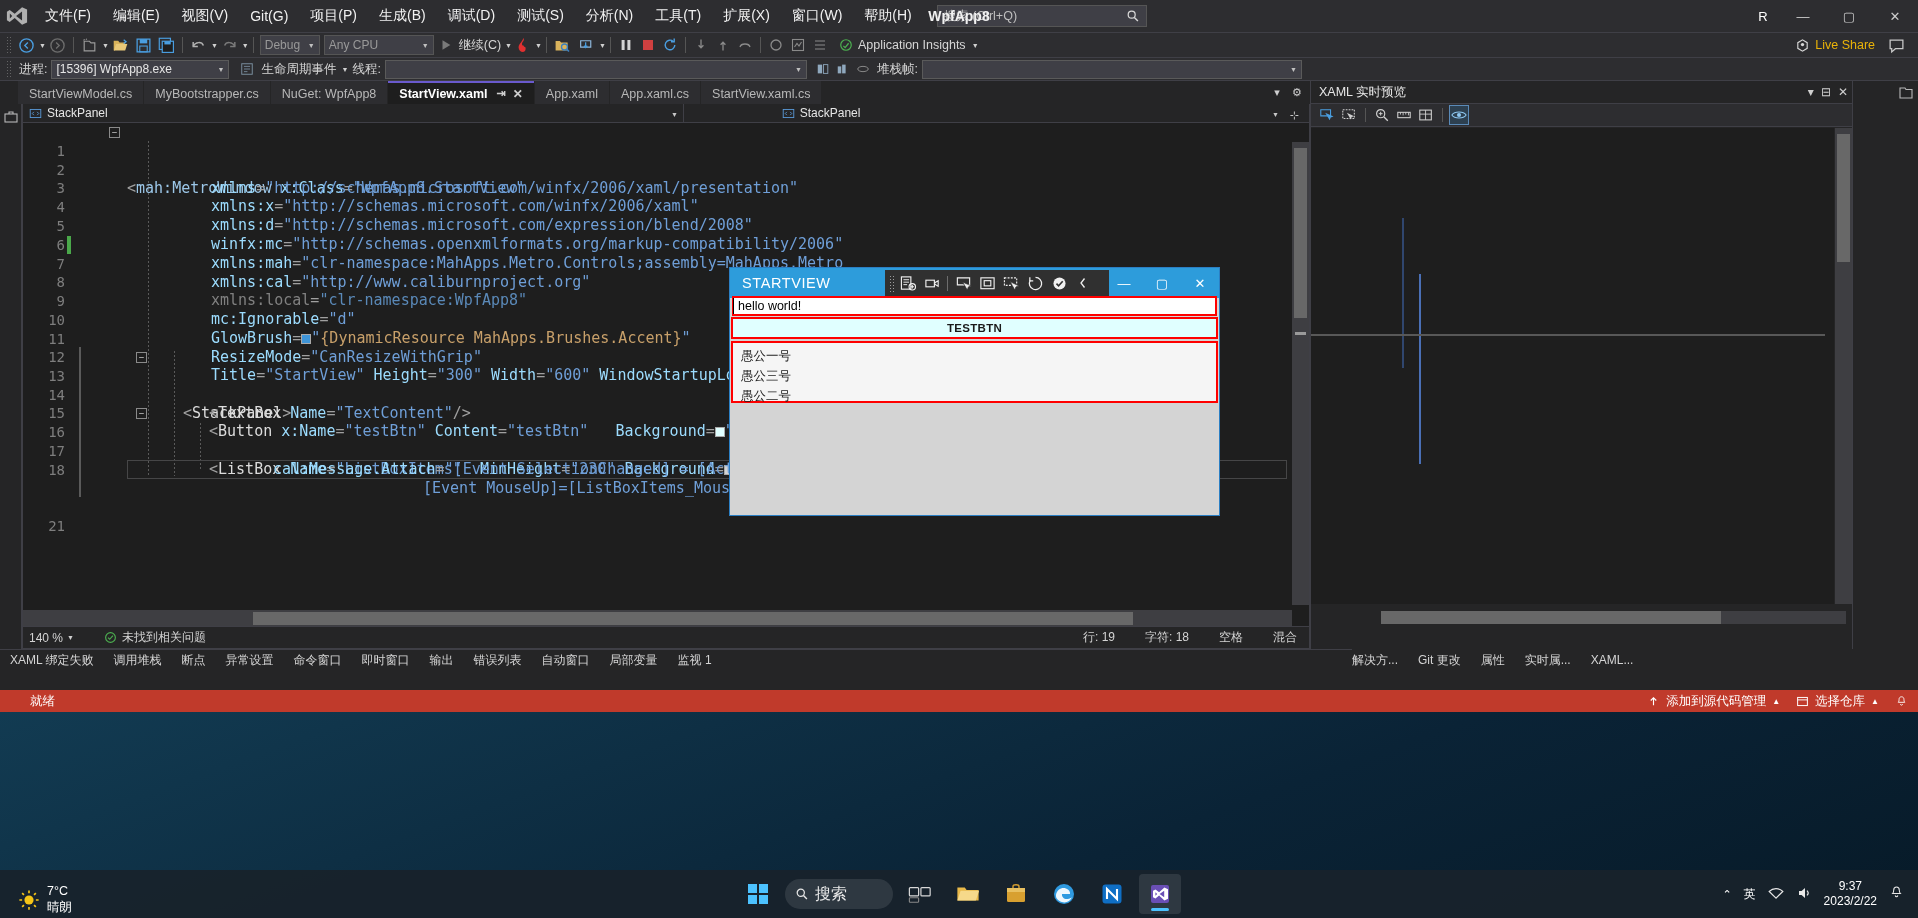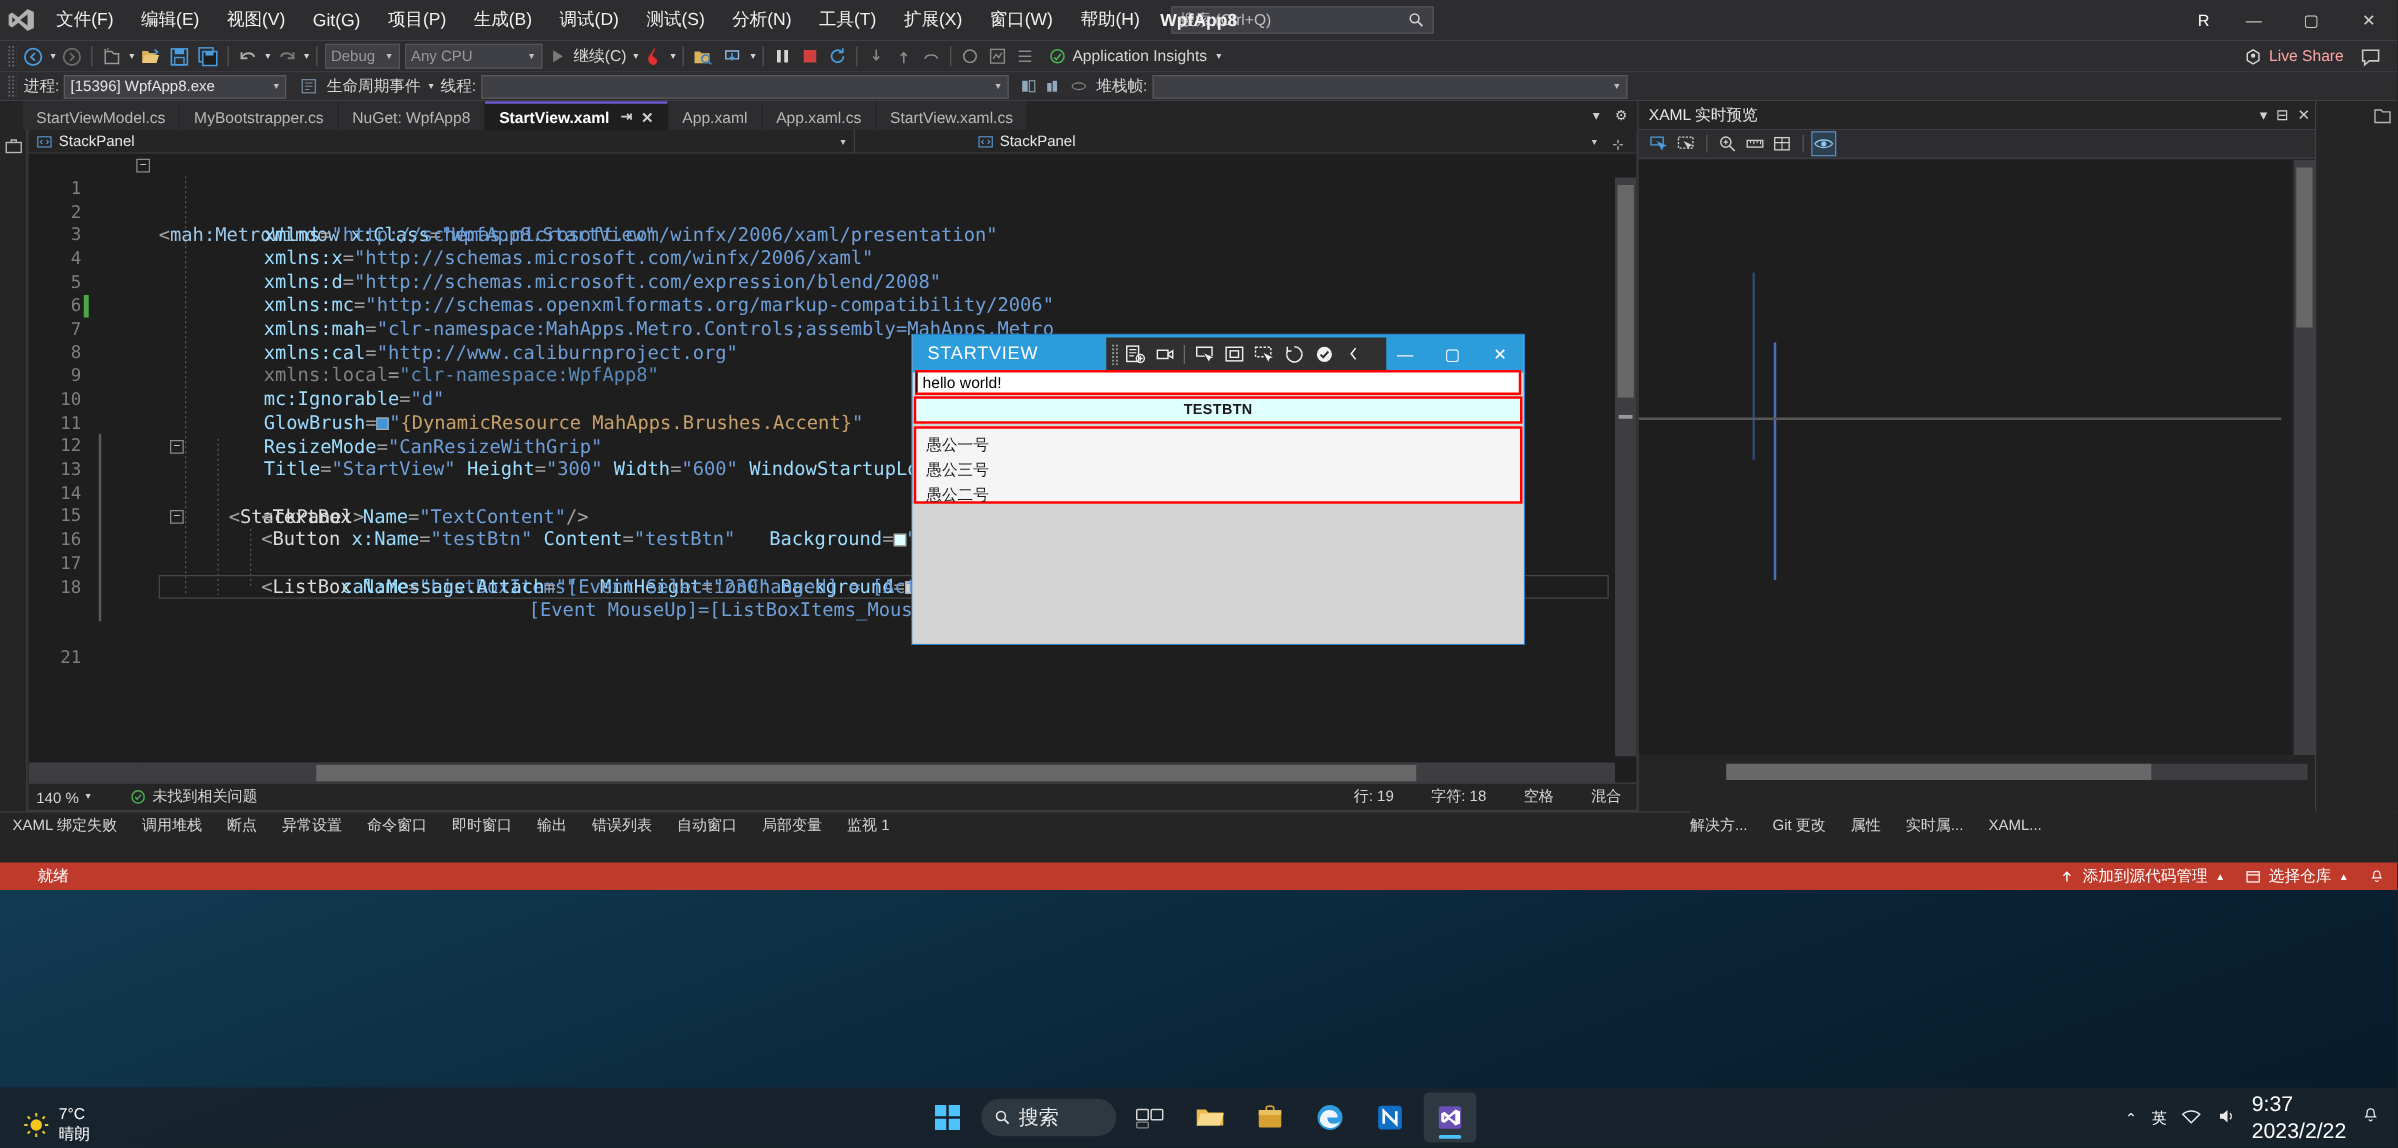--- a/index.html
+++ b/index.html
@@ -53,21 +53,21 @@
     height:20px; background:#3f3f46; border:1px solid #555; color:#999;
     font-size:12px; display:flex; align-items:center; padding:0 4px; margin:0 2px;
   }
   .tcombo .cv { flex:1; }
   .tcombo .cc { font-size:7px; color:#c0c0c0; margin-left:6px; }
   .grip { width:7px; height:18px; margin:0 2px; opacity:.6;
     background-image: radial-gradient(#888 0.7px, transparent 0.8px);
     background-size: 3px 3px; }
   .run-label { color:#d6d6d6; font-size:12.5px; padding:0 3px; }
   .appins { color:#d6d6d6; font-size:12.5px; display:flex; align-items:center; gap:5px; margin-left:8px;}
-  .liveshare { color:#fca5a5; font-size:12.5px; display:flex; gap:5px; }
+  .liveshare { color:#eab308; font-size:12.5px; display:flex; gap:5px; }
 
   
   .toolbar2 {
     position:absolute; left:0; top:58px; width:1918px; height:23px;
     background:#2d2d30; display:flex; align-items:center; padding-left:4px;
     border-bottom:1px solid #3f3f46; font-size:12.5px; color:#d6d6d6;
   }
   .lbl2 { padding:0 4px; color:#d6d6d6; }
   .combo2 {
     height:19px; background:#3f3f46; border:1px solid #5a5a5a; color:#e6e6e6;
@@ -290,21 +290,21 @@
   .tb-center { position:absolute; left:50%; transform:translateX(-50%); bottom:0; height:48px; display:flex; align-items:center; gap:6px; }
   .tb-icon { width:42px; height:40px; display:flex; align-items:center; justify-content:center; border-radius:4px; }
   .tb-search {
     width:108px; height:30px; background:rgba(255,255,255,.10); border-radius:15px;
     display:flex; align-items:center; gap:6px; color:#e8e8e8; font-size:16px; padding:0 10px;
   }
   .tb-right2 {
     position:absolute; right:0; bottom:0; height:48px; display:flex; align-items:center;
     gap:12px; color:#fff; font-size:12px; padding-right:14px;
   }
-  .clock { text-align:left; line-height:1.25; font-size:17px; }
+  .clock { text-align:center; line-height:1.25; font-size:12px; }
   .active-underline { position:absolute; bottom:3px; left:50%; transform:translateX(-50%); width:18px; height:3px; border-radius:2px; background:#4cc2ff; }
 </style>
 </head>
 <body>
 
 <div id="app">
 
   <div class="titlebar">
     <div class="vs-logo">
       <svg viewBox="0 0 24 24">
@@ -645,21 +645,21 @@
       <div class="codeline" style="top:37px;position:absolute;left:0;right:0">
         <span class="lnum">3</span>
         <span class="codetext" style="left:188px"><span class="k-attr">xmlns:x</span><span class="k-punct">=</span><span class="k-val">"http://schemas.microsoft.com/winfx/2006/xaml"</span></span>
       </div>
       <div class="codeline" style="top:56px;position:absolute;left:0;right:0">
         <span class="lnum">4</span>
         <span class="codetext" style="left:188px"><span class="k-attr">xmlns:d</span><span class="k-punct">=</span><span class="k-val">"http://schemas.microsoft.com/expression/blend/2008"</span></span>
       </div>
       <div class="codeline" style="top:75px;position:absolute;left:0;right:0">
         <span class="lnum">5</span>
-        <span class="codetext" style="left:188px"><span class="k-attr">xmlns:mc</span><span class="k-punct">=</span><span class="k-val">"http://schemas.openxmlformats.org/markup-compatibility/2006"</span></span>
+        <span class="codetext" style="left:188px"><span class="k-attr">winfx:mc</span><span class="k-punct">=</span><span class="k-val">"http://schemas.openxmlformats.org/markup-compatibility/2006"</span></span>
       </div>
       <div class="codeline" style="top:94px;position:absolute;left:0;right:0">
         <span class="lnum">6</span>
         <span class="codetext" style="left:188px"><span class="k-attr">xmlns:mah</span><span class="k-punct">=</span><span class="k-val">"clr-namespace:MahApps.Metro.Controls;assembly=MahApps.Metro</span></span>
       </div>
       <div class="codeline" style="top:113px;position:absolute;left:0;right:0">
         <span class="lnum">7</span>
         <span class="codetext" style="left:188px"><span class="k-attr">xmlns:cal</span><span class="k-punct">=</span><span class="k-val">"http://www.caliburnproject.org"</span></span>
       </div>
       <div class="codeline" style="top:131px;position:absolute;left:0;right:0">

